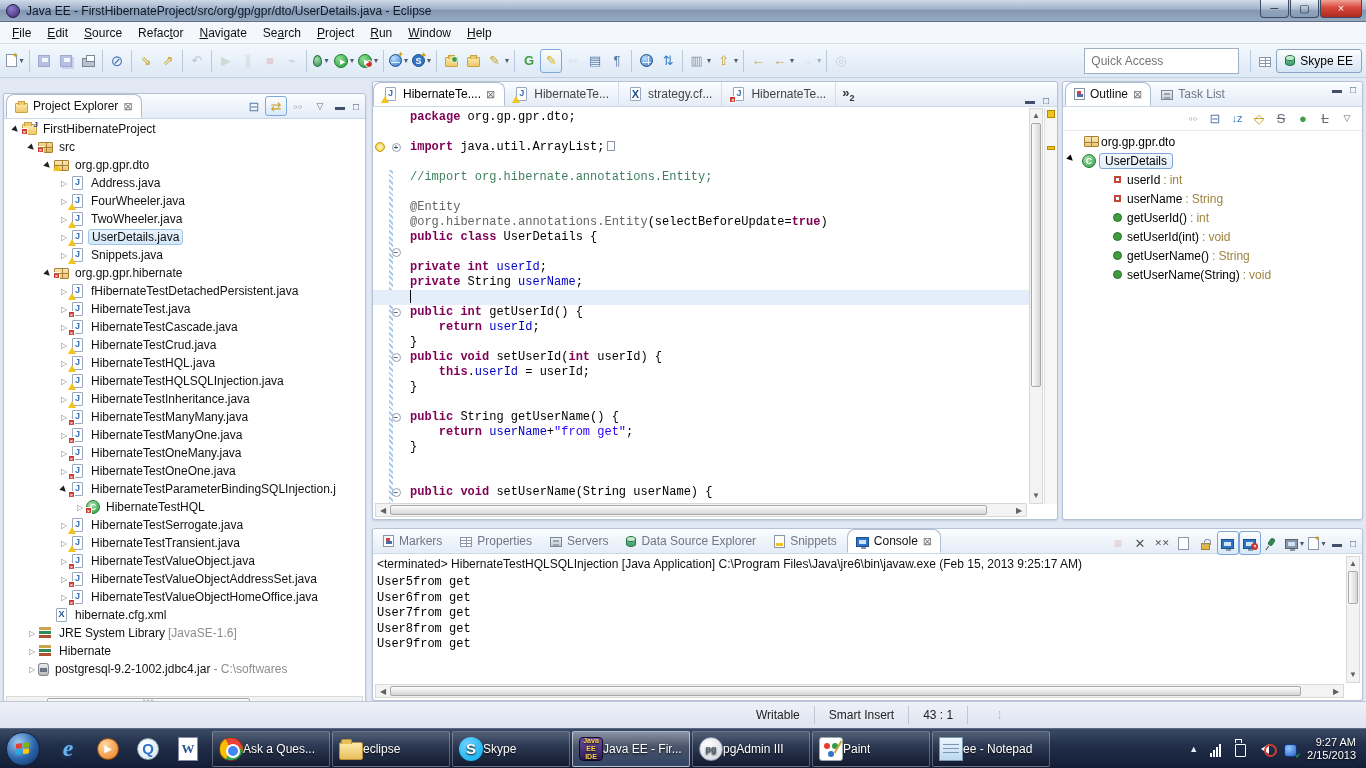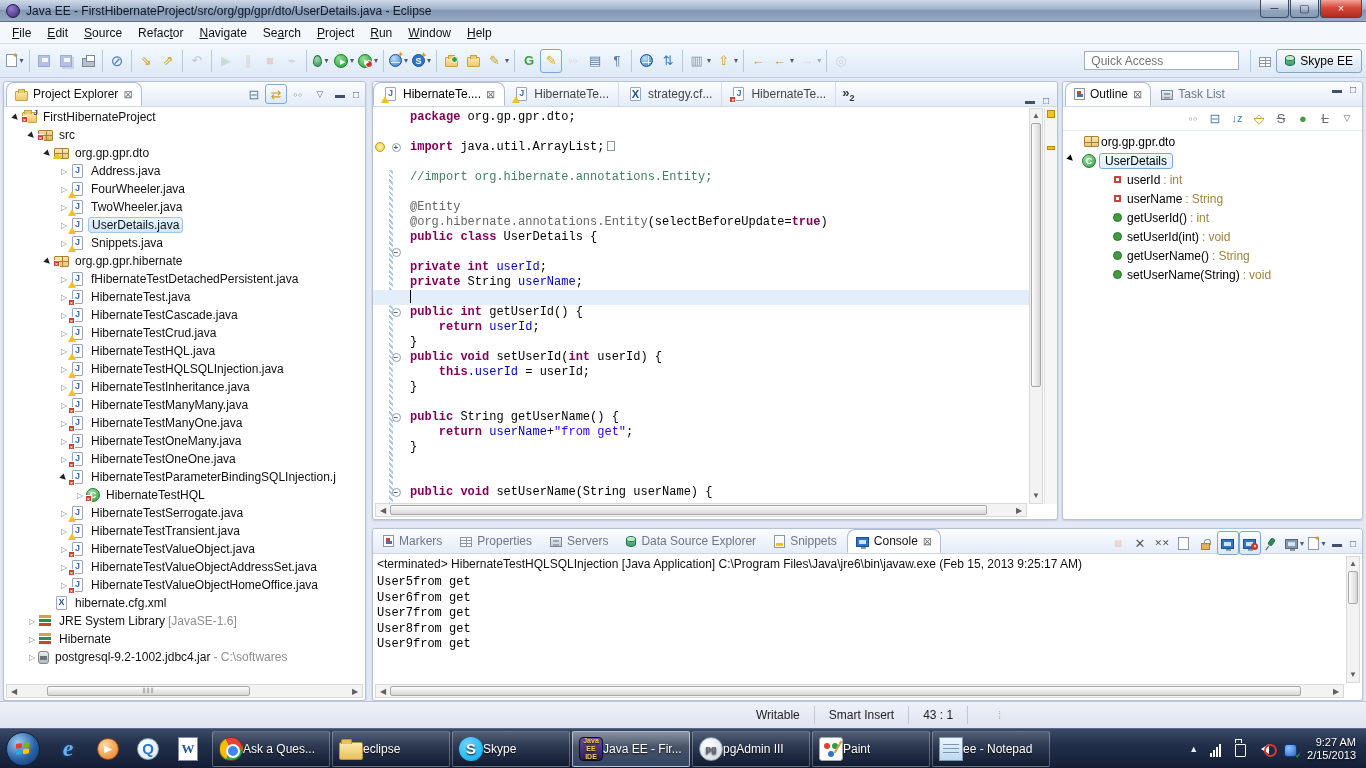--- a/index.html
+++ b/index.html
@@ -19,21 +19,21 @@
 .menu-item u{text-decoration:underline}
 
 #toolbar{position:absolute;left:0;top:44px;width:1366px;height:34px;background:linear-gradient(#f3f8fd,#dde9f6);border-bottom:1px solid #c2d1e2;display:flex;align-items:center;padding:0 4px}
 .tb-sep{width:1px;height:22px;background:#b9c9dc;margin:0 3px}
 .tb-btn{height:24px;min-width:22px;display:flex;align-items:center;justify-content:center;border:1px solid transparent;border-radius:3px;padding:0 1px}
 .tb-btn.on{border-color:#7da7d9;background:linear-gradient(#fdfdfd,#d8e8f8)}
 .tb-btn.dis{opacity:.45}
 .tb-glyph{font-size:13px;line-height:1}
 .tb-glyph.strike{text-decoration:line-through}
 .dd{font-size:8px;color:#4a5a70;margin-left:2px}
-#quick-access{width:155px;height:19px;border:1px solid #9fb0c6;background:#fff;font-size:12px;color:#6b7687;padding:0 6px;margin:0 8px}
+#quick-access{width:155px;height:26px;border:1px solid #9fb0c6;background:#fff;font-size:12px;color:#6b7687;padding:0 6px;margin:0 8px}
 #persp-area{display:flex;align-items:center}
 #perspective-btn{height:24px;border:1px solid #8aa3c0;border-radius:3px;background:linear-gradient(#fdfdfd,#d4e4f4);display:flex;align-items:center;padding:0 8px;font-size:12px;gap:5px}
 
 
 .mi{position:relative;display:inline-flex;align-items:center;justify-content:center;width:17px;height:17px;flex:none}
 .cs-page,.cs-page-new,.cs-snip{width:11px;height:13px;background:#fff;border:1px solid #8a97a8}
 .cs-page-new::after{content:'✦';position:absolute;right:-2px;top:-4px;font-size:8px;color:#d4a017}
 .cs-snip::after{content:'';position:absolute;left:1px;bottom:1px;width:7px;height:3px;background:#f2c31c}
 .cs-floppy,.cs-floppy2{width:12px;height:12px;background:#7d88cf;border:1px solid #4a5496}
 .cs-floppy::before,.cs-floppy2::before{content:'';position:absolute;left:3px;top:2px;width:6px;height:4px;background:#fff}
@@ -77,21 +77,21 @@
 .panel{position:absolute;background:#fff;border:1px solid #b6c2d6;border-radius:3px;box-shadow:0 1px 2px rgba(90,110,140,.25)}
 .view-hdr{position:relative;height:25px;background:linear-gradient(#fbfdff,#e4ecf7);border-bottom:1px solid #cdd8e6;border-radius:3px 3px 0 0;display:flex;align-items:flex-end}
 .vtab{height:24px;display:flex;align-items:center;gap:5px;padding:0 8px;font-size:12px;color:#6d7787;margin-left:2px}
 .vtab.active{background:#fff;border:1px solid #b0bdd2;border-bottom:1px solid #fff;border-radius:8px 8px 0 0;color:#111}
 .vtab .x{font-size:11px;color:#777}
 .vtools{position:absolute;right:2px;top:2px;display:flex;align-items:center}
 .vtools .tb-btn{height:20px}
 .minmax{font-size:10px;color:#44506a;padding:0 4px}
 
 
-#pe-panel{left:3px;top:81px;width:363px;height:620px}
+#pe-panel{left:3px;top:93px;width:363px;height:620px}
 #pe-body{position:absolute;left:0;top:26px;right:0;bottom:16px;overflow:hidden;background:#fff;font-size:12px}
 .trow{height:18px;display:flex;align-items:center;white-space:nowrap}
 .trow .arr{width:12px;text-align:center;font-size:8px;color:#8a8a8a;flex:none}
 .trow .arr.exp{color:#222;transform:rotate(45deg)}
 .trow .lbl{padding:0 3px;margin-left:3px;color:#111}
 .trow .lbl.sel{background:linear-gradient(#eaf3fc,#d3e6f8);border:1px solid #9ec6e8;border-radius:3px;padding:0 3px}
 .trow .sfx{color:#8d8d8d}
 .fic{position:relative;width:15px;height:15px;flex:none}
 .fic .p{position:absolute;left:2px;right:2px;top:0;bottom:1px;background:#fff;border:1px solid #9aa7c0;border-radius:1px}
 .fic .l{position:absolute;left:0;right:0;top:1px;text-align:center;font:bold 9px "Liberation Sans",sans-serif;color:#3a6fb5}

